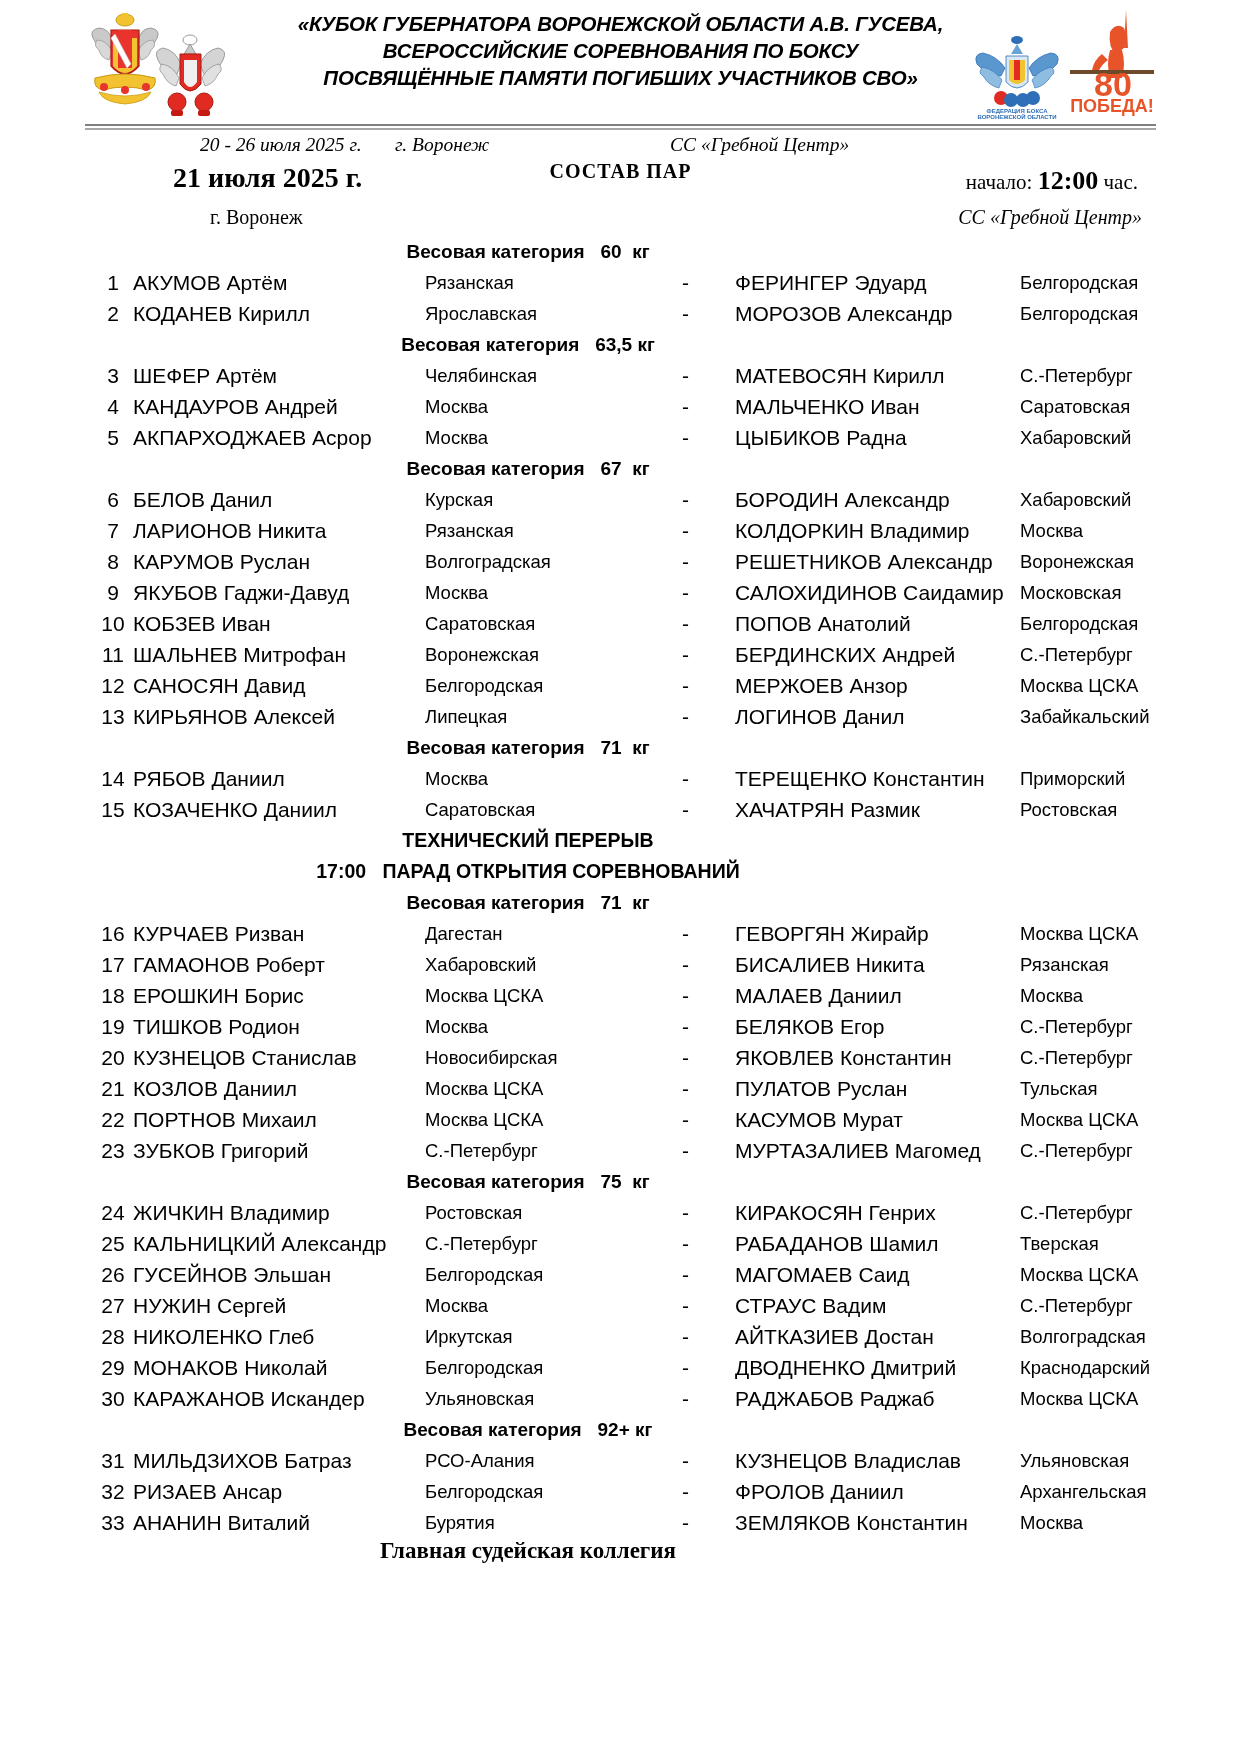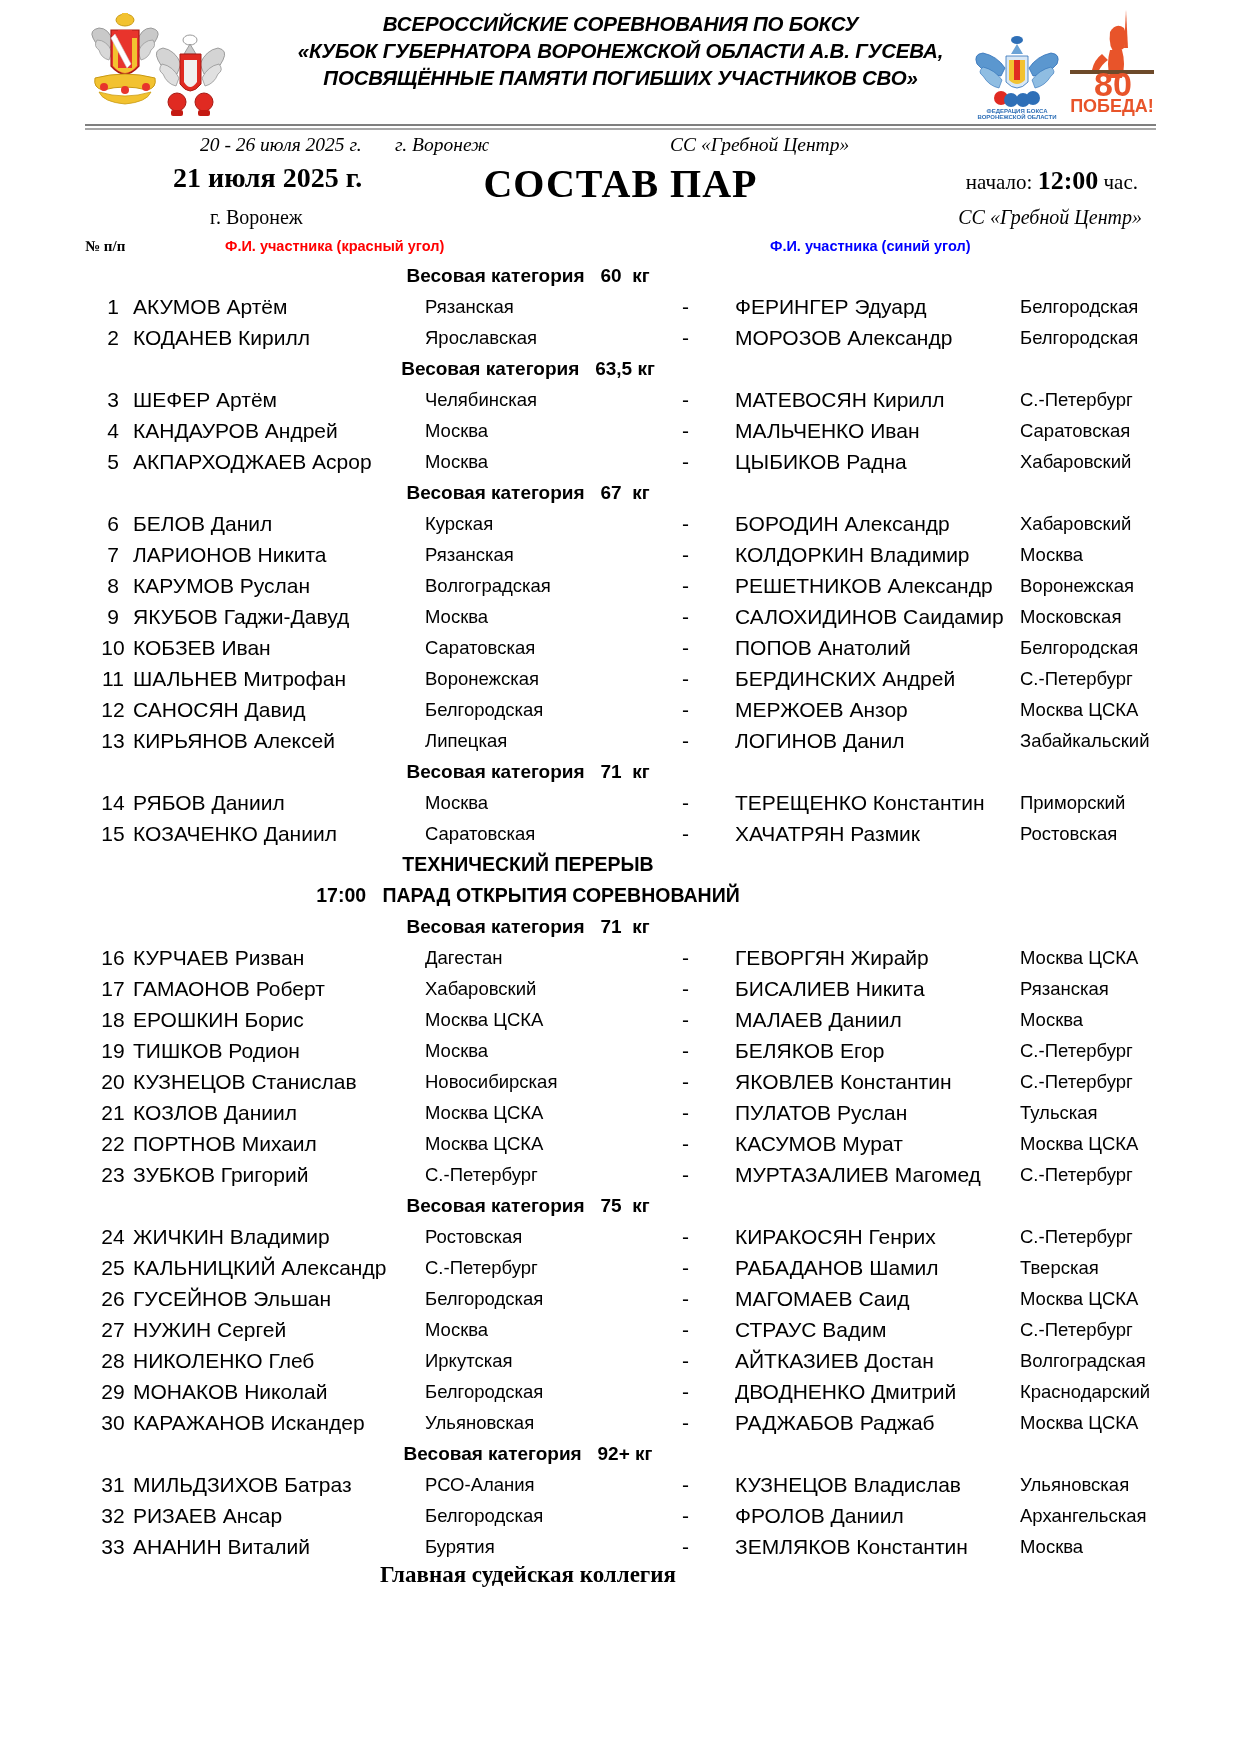--- a/index.html
+++ b/index.html
@@ -94,21 +94,21 @@
   .titlerow { position: relative; height: 44px; }
   .date-big {
     position: absolute; left: 88px; top: 0px;
     font-family: "Liberation Serif", serif;
     font-weight: bold; font-size: 28px;
   }
   .sostav {
     position: absolute; left: 50%; top: -2px;
     transform: translateX(-50%);
     font-family: "Liberation Serif", serif;
-    font-weight: bold; font-size: 40px;
+    font-weight: bold; font-size: 20px;
     letter-spacing: 1px;
   }
   .start-time {
     position: absolute; right: 18px; top: 4px;
     font-family: "Liberation Serif", serif;
     font-size: 21px;
   }
   .start-time b { font-size: 26px; font-family: Liberation Serif, serif; }
 
   .titlerow2 { position: relative; height: 30px; }
@@ -227,22 +227,22 @@
         <path d="M27 24 L48 24 L48 54 Q37 68 27 54 Z" fill="#e02a22" stroke="#a81a14" stroke-width="1"></path>
         <path d="M31 30 L44 30 L44 52 Q37 62 31 52 Z" fill="#f0f0f0"></path>
         <circle cx="24" cy="72" r="9" fill="#e02a22" stroke="#a81a14" stroke-width="1"></circle>
         <circle cx="51" cy="72" r="9" fill="#e02a22" stroke="#a81a14" stroke-width="1"></circle>
         <rect x="18" y="80" width="12" height="6" rx="2" fill="#c41a12"></rect>
         <rect x="45" y="80" width="12" height="6" rx="2" fill="#c41a12"></rect>
       </svg>
     </div>
 
     <div class="title-block">
+      <div class="title-line">«КУБОК ГУБЕРНАТОРА ВОРОНЕЖСКОЙ ОБЛАСТИ А.В. ГУСЕВА,</div>
       <div class="title-line">ВСЕРОССИЙСКИЕ СОРЕВНОВАНИЯ ПО БОКСУ</div>
-      <div class="title-line">«КУБОК ГУБЕРНАТОРА ВОРОНЕЖСКОЙ ОБЛАСТИ А.В. ГУСЕВА,</div>
       <div class="title-line">ПОСВЯЩЁННЫЕ ПАМЯТИ ПОГИБШИХ УЧАСТНИКОВ СВО»</div>
     </div>
 
     <div class="logo logo-federation">
       <svg viewBox="0 0 88 92" xmlns="http://www.w3.org/2000/svg">
         <ellipse cx="44" cy="12" rx="6" ry="4" fill="#2e6fb7"></ellipse>
         <path d="M44 16 L38 26 L50 26 Z" fill="#6ba3d6"></path>
         <path d="M4 36 Q0 26 10 25 Q24 28 32 40 L28 48 Q12 46 4 36Z" fill="#5b97cf" stroke="#2e6fb7" stroke-width="0.8"></path>
         <path d="M84 36 Q88 26 78 25 Q64 28 56 40 L60 48 Q76 46 84 36Z" fill="#5b97cf" stroke="#2e6fb7" stroke-width="0.8"></path>
         <path d="M10 48 Q4 44 10 39 Q22 42 29 52 L26 60 Q16 58 10 48Z" fill="#8fbde2" stroke="#2e6fb7" stroke-width="0.6"></path>
@@ -284,25 +284,20 @@
     <div class="date-big">21 июля 2025 г.</div>
     <div class="sostav">СОСТАВ  ПАР</div>
     <div class="start-time"><span>начало:</span> <b>12:00</b> <span>час.</span></div>
   </div>
 
   <div class="titlerow2">
     <div class="city2">г. Воронеж</div>
     <div class="venue2">СС «Гребной Центр»</div>
   </div>
 
-  <div class="colheads">
-    <div class="ch-num">№ п/п</div>
-    <div class="ch-red">Ф.И.  участника (красный угол)</div>
-    <div class="ch-blue">Ф.И. участника (синий угол)</div>
-  </div>
 
   <div class="table" id="bout-table">
       <div class="cat-row">Весовая категория   60  кг</div>
       <div class="bout">
         <span class="b-num">1</span>
         <span class="b-rname">АКУМОВ Артём</span>
         <span class="b-rreg">Рязанская</span>
         <span class="b-dash">-</span>
         <span class="b-bname">ФЕРИНГЕР Эдуард</span>
         <span class="b-breg">Белгородская</span>

